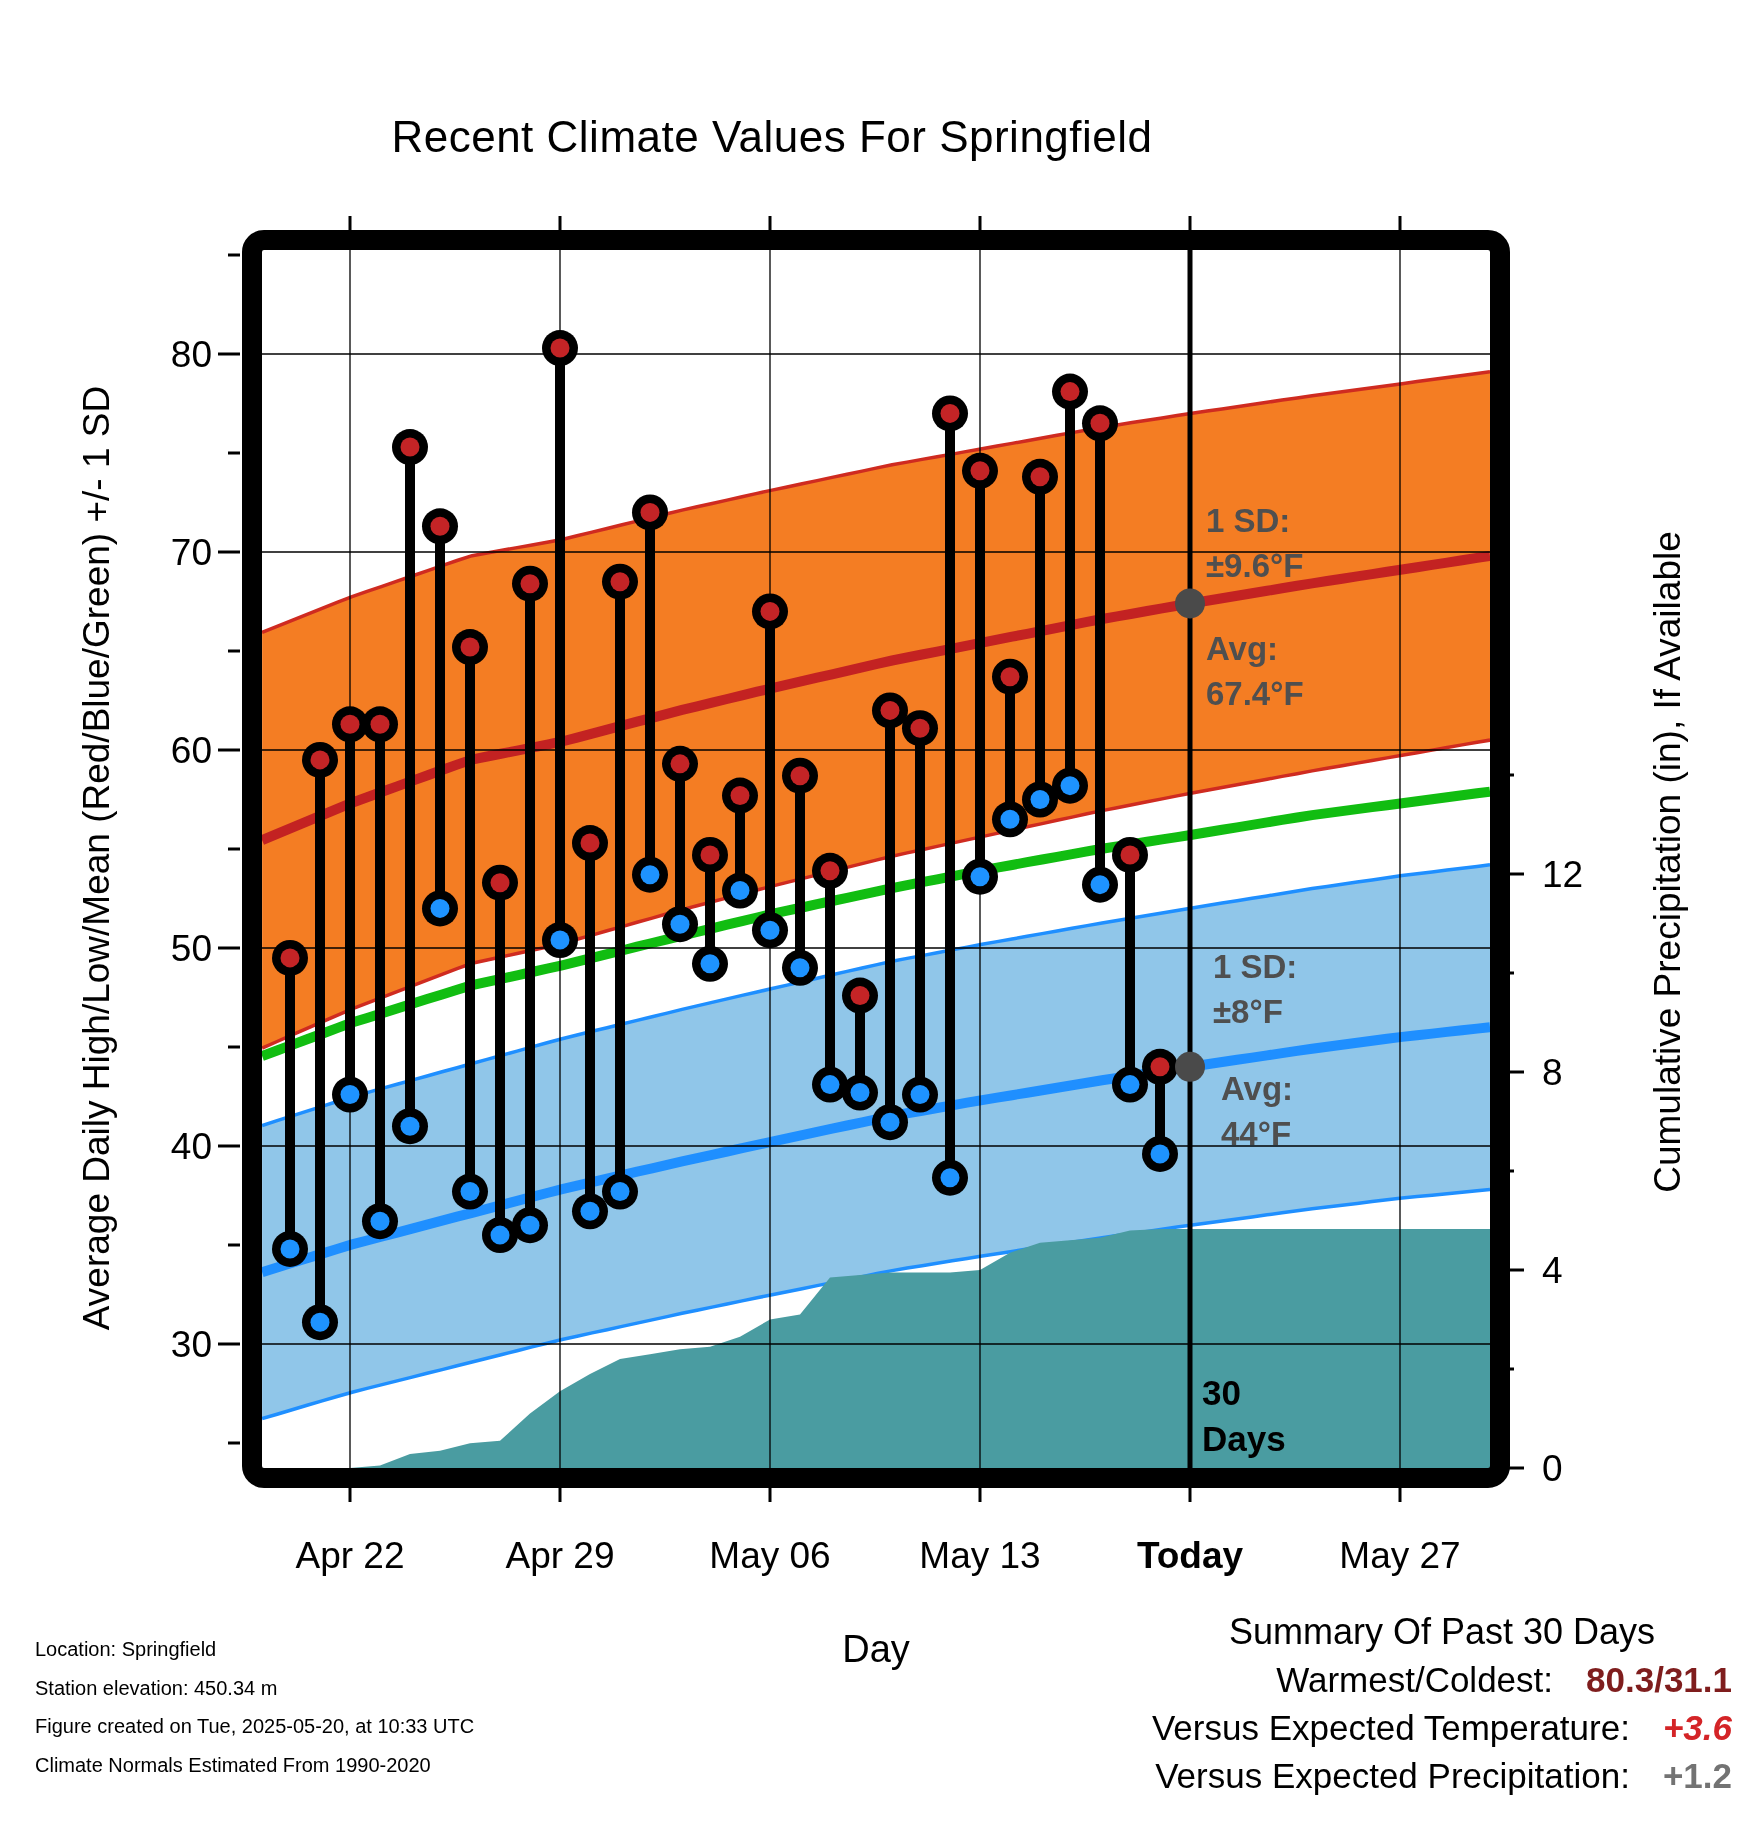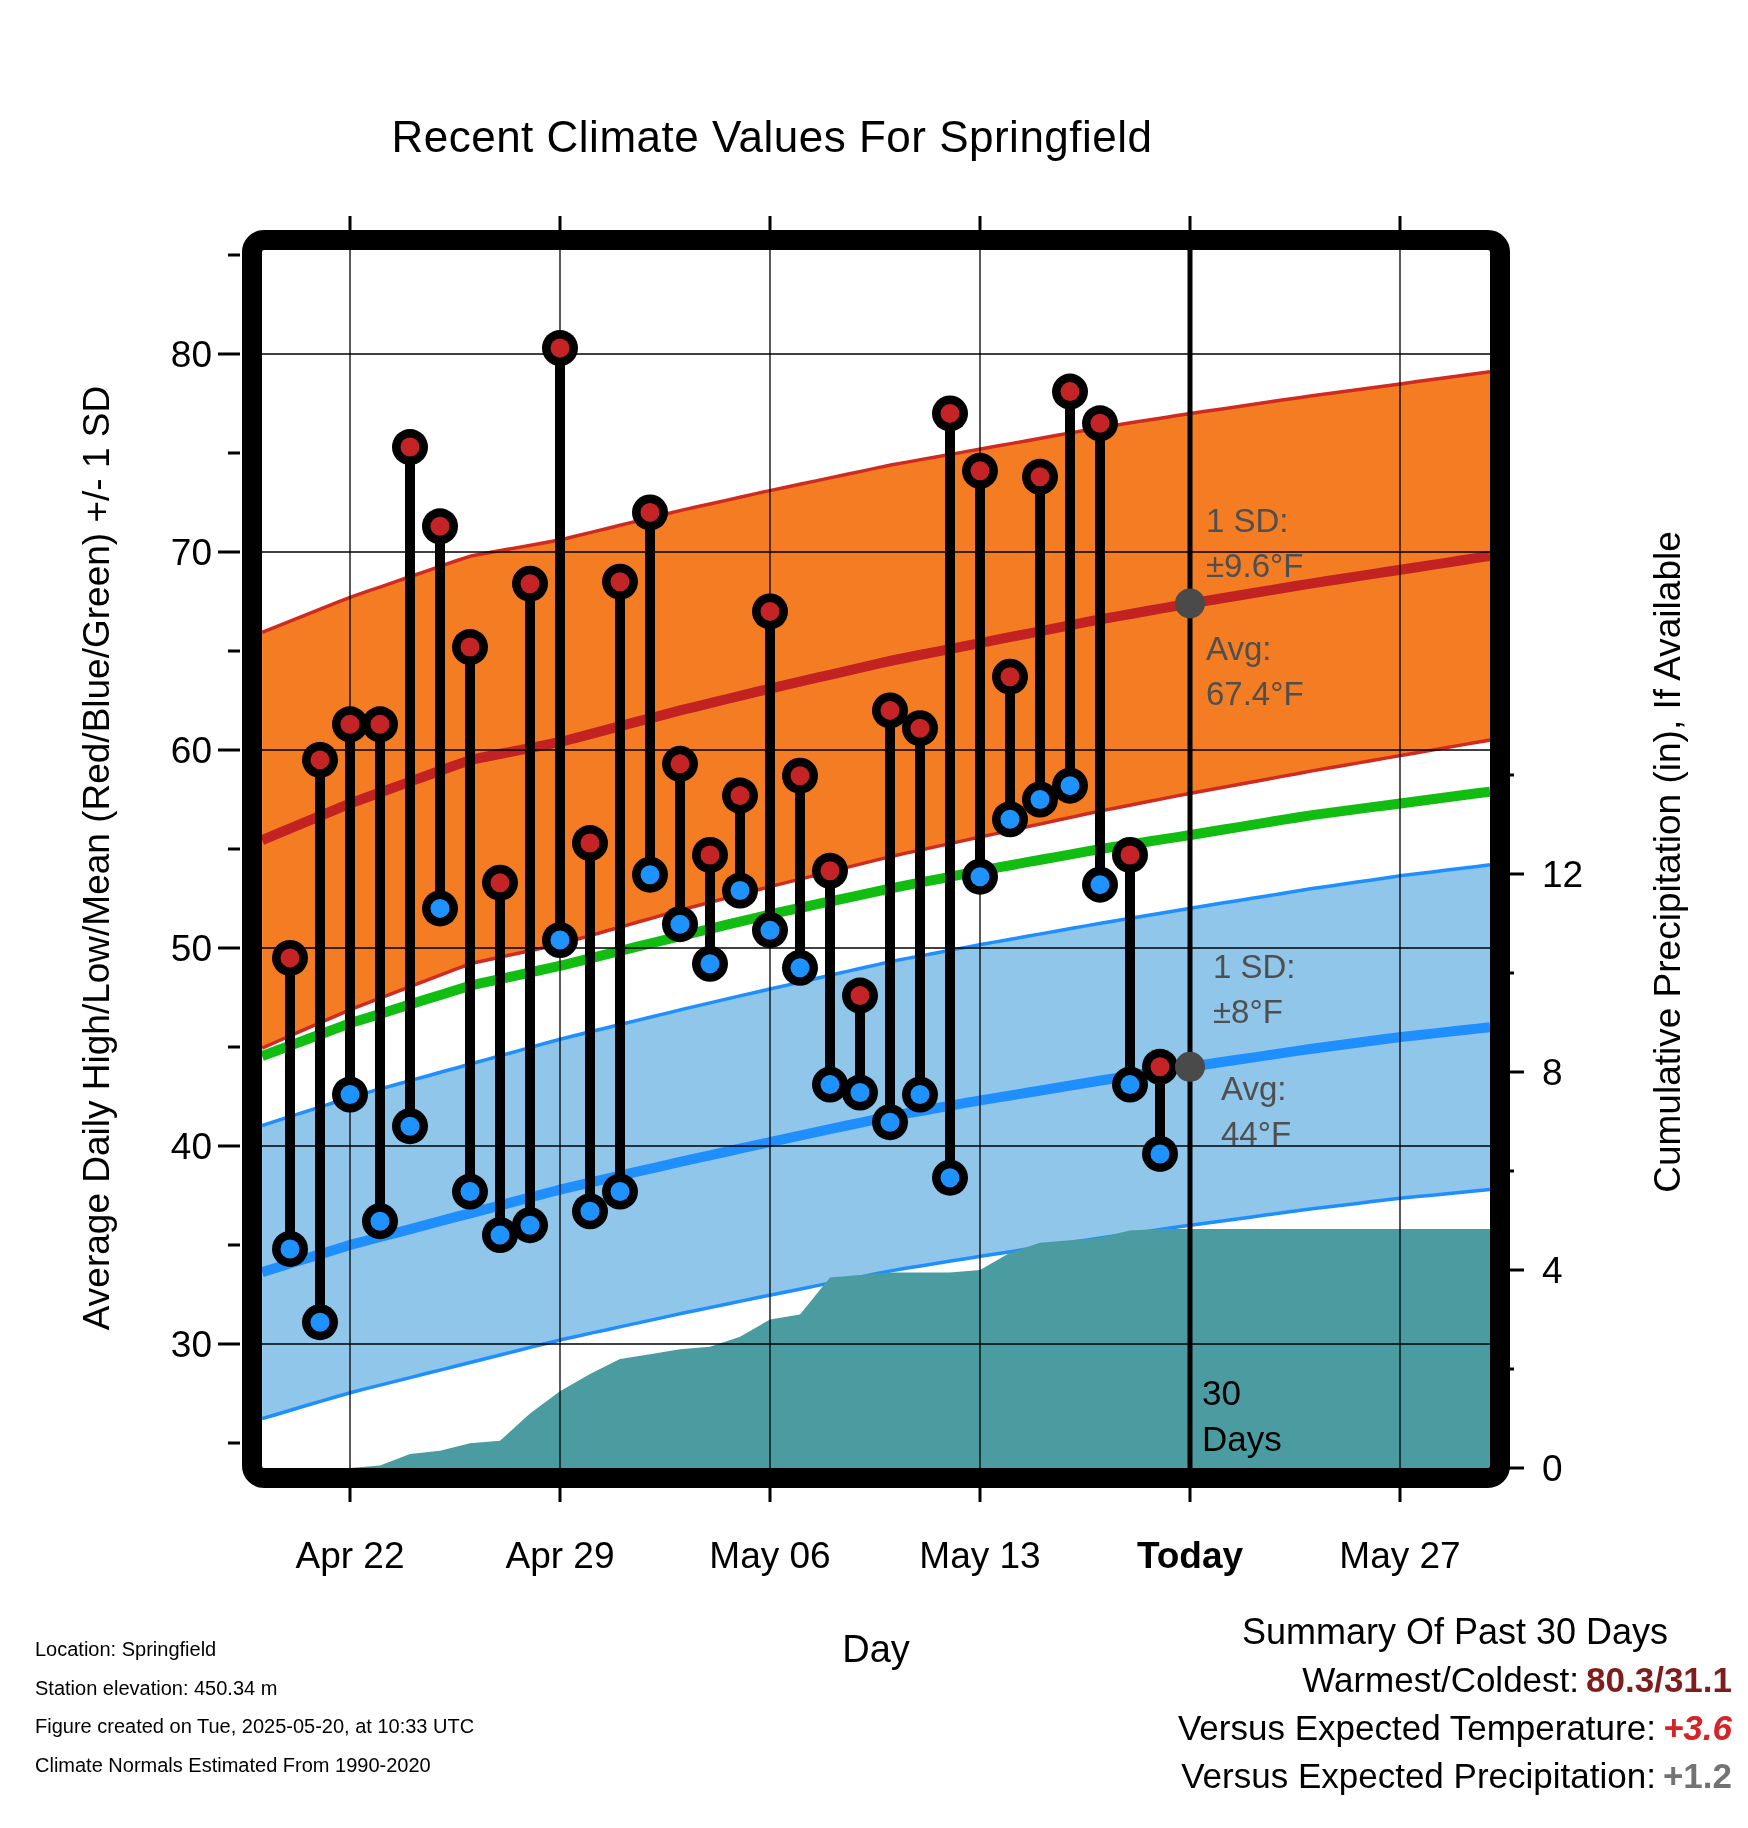--- a/index.html
+++ b/index.html
@@ -6,30 +6,30 @@
   #stage{position:relative;width:1748px;height:1828px;background:#fff;overflow:hidden;
          font-family:"Liberation Sans", sans-serif;color:#000;}
   #plot{position:absolute;left:0;top:0;}
   .abs{position:absolute;}
   .title{left:0;top:112px;width:1544px;text-align:center;font-size:44px;letter-spacing:0.5px;}
   .ylabel-left{left:97px;top:858px;transform:translate(-50%,-50%) rotate(-90deg);
                transform-origin:center;font-size:37px;white-space:nowrap;}
   .ylabel-right{left:1668px;top:862px;transform:translate(-50%,-50%) rotate(-90deg);
                 transform-origin:center;font-size:37px;white-space:nowrap;}
   .xlabel{left:0;top:1628px;width:1752px;text-align:center;font-size:38px;}
-  .ann{font-size:33px;font-weight:normal;color:#4f4f4f;line-height:45px;white-space:pre;}
+  .ann{font-size:33px;font-weight:bold;color:#4f4f4f;line-height:45px;white-space:pre;}
   .ann-high-sd{left:1206px;top:498px;}
   .ann-high-avg{left:1206px;top:626px;}
   .ann-low-sd{left:1213px;top:944px;}
   .ann-low-avg{left:1221px;top:1066px;}
   .ann-window{left:1202px;top:1370px;color:#000;font-size:35px;line-height:46px;}
   .footer{left:35px;top:1630px;font-size:20px;line-height:38.5px;}
   .summary{right:16px;top:1608px;text-align:center;font-size:35px;line-height:48px;}
   .summary .sum-title{font-size:36px;}
-  .sum-row{display:flex;justify-content:flex-end;gap:7px;align-items:baseline;}
+  .sum-row{display:flex;justify-content:flex-end;gap:33px;align-items:baseline;}
   .sum-value{font-weight:bold;}
 </style>
 </head>
 <body>
 
 <div id="stage">
   <svg id="plot" width="1748" height="1828">
       <defs>
         <clipPath id="plotclip">
           <rect x="262" y="250" width="1228" height="1218"></rect>

